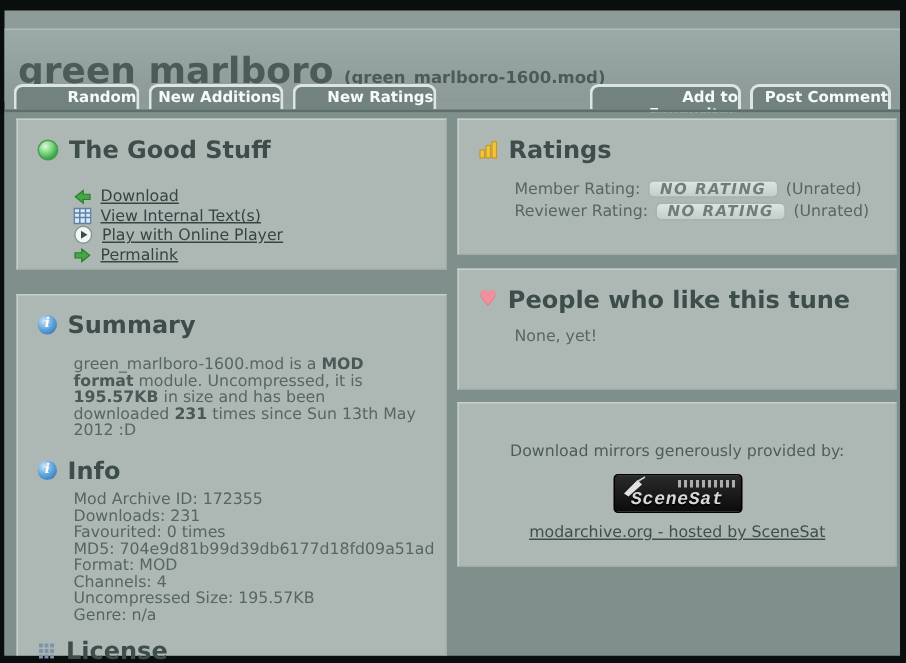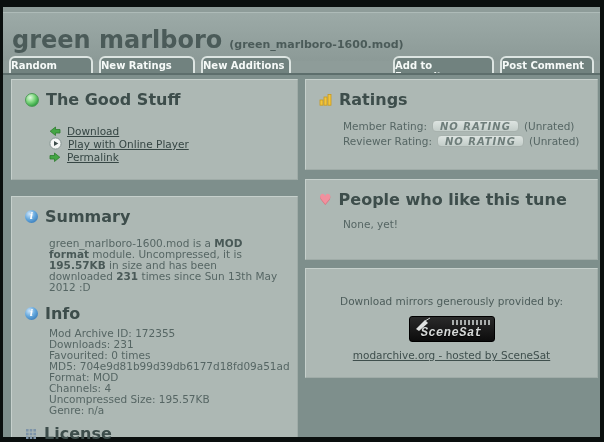--- a/index.html
+++ b/index.html
@@ -1,32 +1,32 @@
 <!DOCTYPE html>
 <html><head>
 <meta charset="utf-8">
 <style>
   * { margin:0; padding:0; box-sizing:border-box; }
   body { font-family:"DejaVu Sans","Liberation Sans",sans-serif; }
   .page { position:relative; width:604px; height:442px; background:#0a0f0e; overflow:hidden; }
   .window { position:absolute; left:3px; top:7px; width:597px; height:430px; background:#8e9c99; }
 
   
-  .header { position:absolute; top:5px; left:0; right:0; height:49px;
+  .header { position:absolute; top:12px; left:0; right:0; height:49px;
             background:linear-gradient(#9caaa7,#8c9a97); border-top:1px solid #aebbb8; }
   .title-row { position:absolute; left:9px; top:13px; display:flex; align-items:baseline; gap:7px; }
   .page-title { font-size:24px; font-weight:bold; color:#4b5b59; }
   .page-filename { font-size:11px; font-weight:bold; color:#4b5b59;text-align:right; }
 
   
   .tabbar { position:absolute; top:49px; left:0; right:0; height:17px;
             display:flex; align-items:flex-end; padding:0 6px; }
   .tab { background:#71827f; border:2px solid #dde5e2; border-bottom:none;
          border-radius:6px 6px 0 0; color:#f6faf8; font-size:10px; font-weight:bold;
-         text-align:left; padding:2px 0 1px; margin-right:6px; height:17px; }
+         text-align:right; padding:2px 0 1px; margin-right:6px; height:17px; }
   .tab-w84 { width:84px; } .tab-w90 { width:90px; } .tab-w96 { width:96px; }
   .tab-w101 { width:101px; } .tab-w94 { width:94px; margin-right:0; }
   .tab-spacer { flex:1; }
   .tabline { position:absolute; top:66px; left:0; right:0; height:2px; background:#5d6e6c; }
   .content { position:absolute; top:68px; left:0; right:0; bottom:0; background:#7e8f8c; }
 
   
   .panel { position:absolute; background:#adb8b4; border-top:1px solid #c6d0cc;
            border-left:1px solid #c6d0cc; border-right:1px solid #a0aca8; border-bottom:1px solid #a0aca8; }
   .panel-goodstuff { left:8px; top:4px;   width:287px; height:101px; }
@@ -99,22 +99,22 @@
 
     <div class="header">
       <div class="title-row">
         <span class="page-title">green marlboro</span>
         <span class="page-filename">(green_marlboro-1600.mod)</span>
       </div>
     </div>
 
     <div class="tabbar">
       <div class="tab tab-w84">Random</div>
+      <div class="tab tab-w90">New Additions</div>
       <div class="tab tab-w96">New Ratings</div>
-      <div class="tab tab-w90">New Additions</div>
       <div class="tab-spacer"></div>
       <div class="tab tab-w101">Add to Favourites</div>
       <div class="tab tab-w94">Post Comment</div>
     </div>
     <div class="tabline"></div>
 
     <div class="content">
 
       <div class="panel panel-goodstuff">
         <div class="panel-heading">
@@ -122,20 +122,32 @@
           <span>The Good Stuff</span>
         </div>
         <div class="links">
           <div class="link-row">
             <span class="icon">
               <svg width="12" height="12" viewBox="0 0 12 12">
                   <path d="M11 4.5 H6.5 V2 L1.2 6.2 L6.5 10.5 V8 H11 Z" fill="#44a644" stroke="#2e7c2e" stroke-width="0.8"></path>
                 </svg>
             </span>
             <a class="link">Download</a>
+          </div>
+          <div class="link-row">
+            <span class="icon">
+              <svg width="12" height="12" viewBox="0 0 12 12">
+                  <rect x="0.5" y="1" width="11" height="10" fill="#dce9f5" stroke="#5c82a8"></rect>
+                  <line x1="0.5" y1="4" x2="11.5" y2="4" stroke="#5c82a8"></line>
+                  <line x1="0.5" y1="7" x2="11.5" y2="7" stroke="#5c82a8"></line>
+                  <line x1="4.2" y1="1" x2="4.2" y2="11" stroke="#5c82a8"></line>
+                  <line x1="8" y1="1" x2="8" y2="11" stroke="#5c82a8"></line>
+                </svg>
+            </span>
+            <a class="link">View Internal Text(s)</a>
           </div>
           <div class="link-row">
             <span class="icon">
               <svg width="13" height="13" viewBox="0 0 13 13">
                   <circle cx="6.5" cy="6.5" r="5.6" fill="#f4f6f5" stroke="#879693"></circle>
                   <path d="M5 3.9 L9.3 6.5 L5 9.1 Z" fill="#3c4c4a"></path>
                 </svg>
             </span>
             <a class="link">Play with Online Player</a>
           </div>

